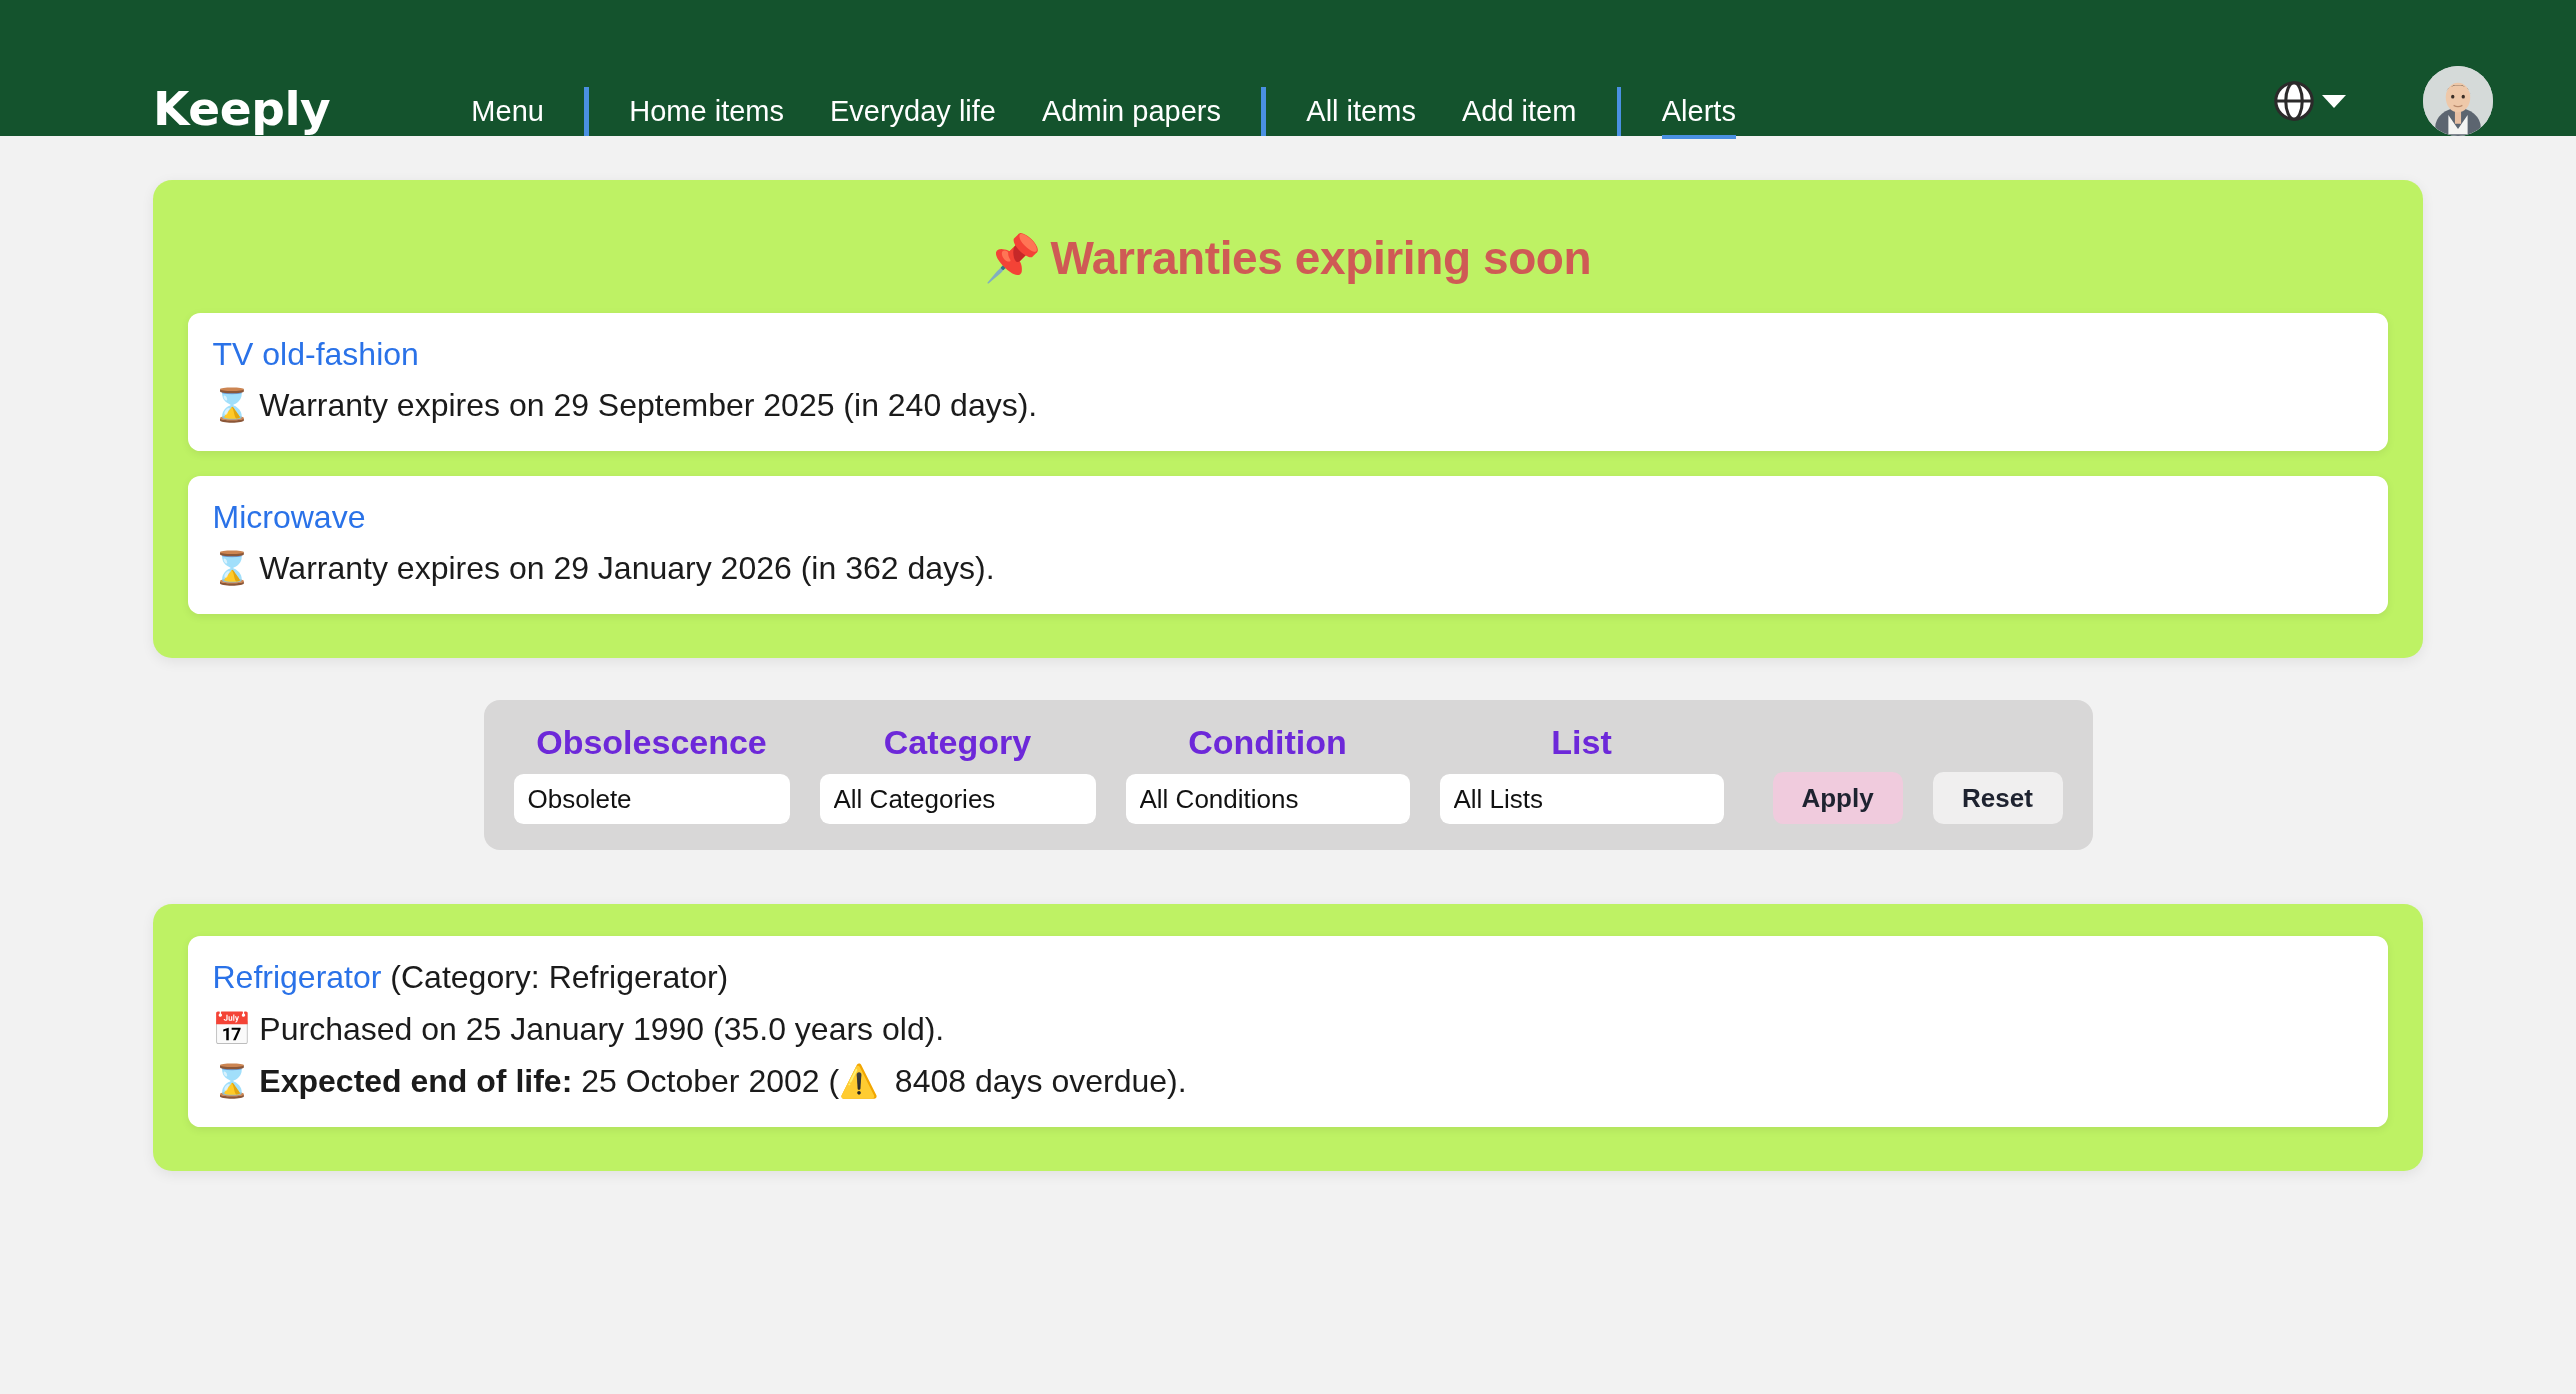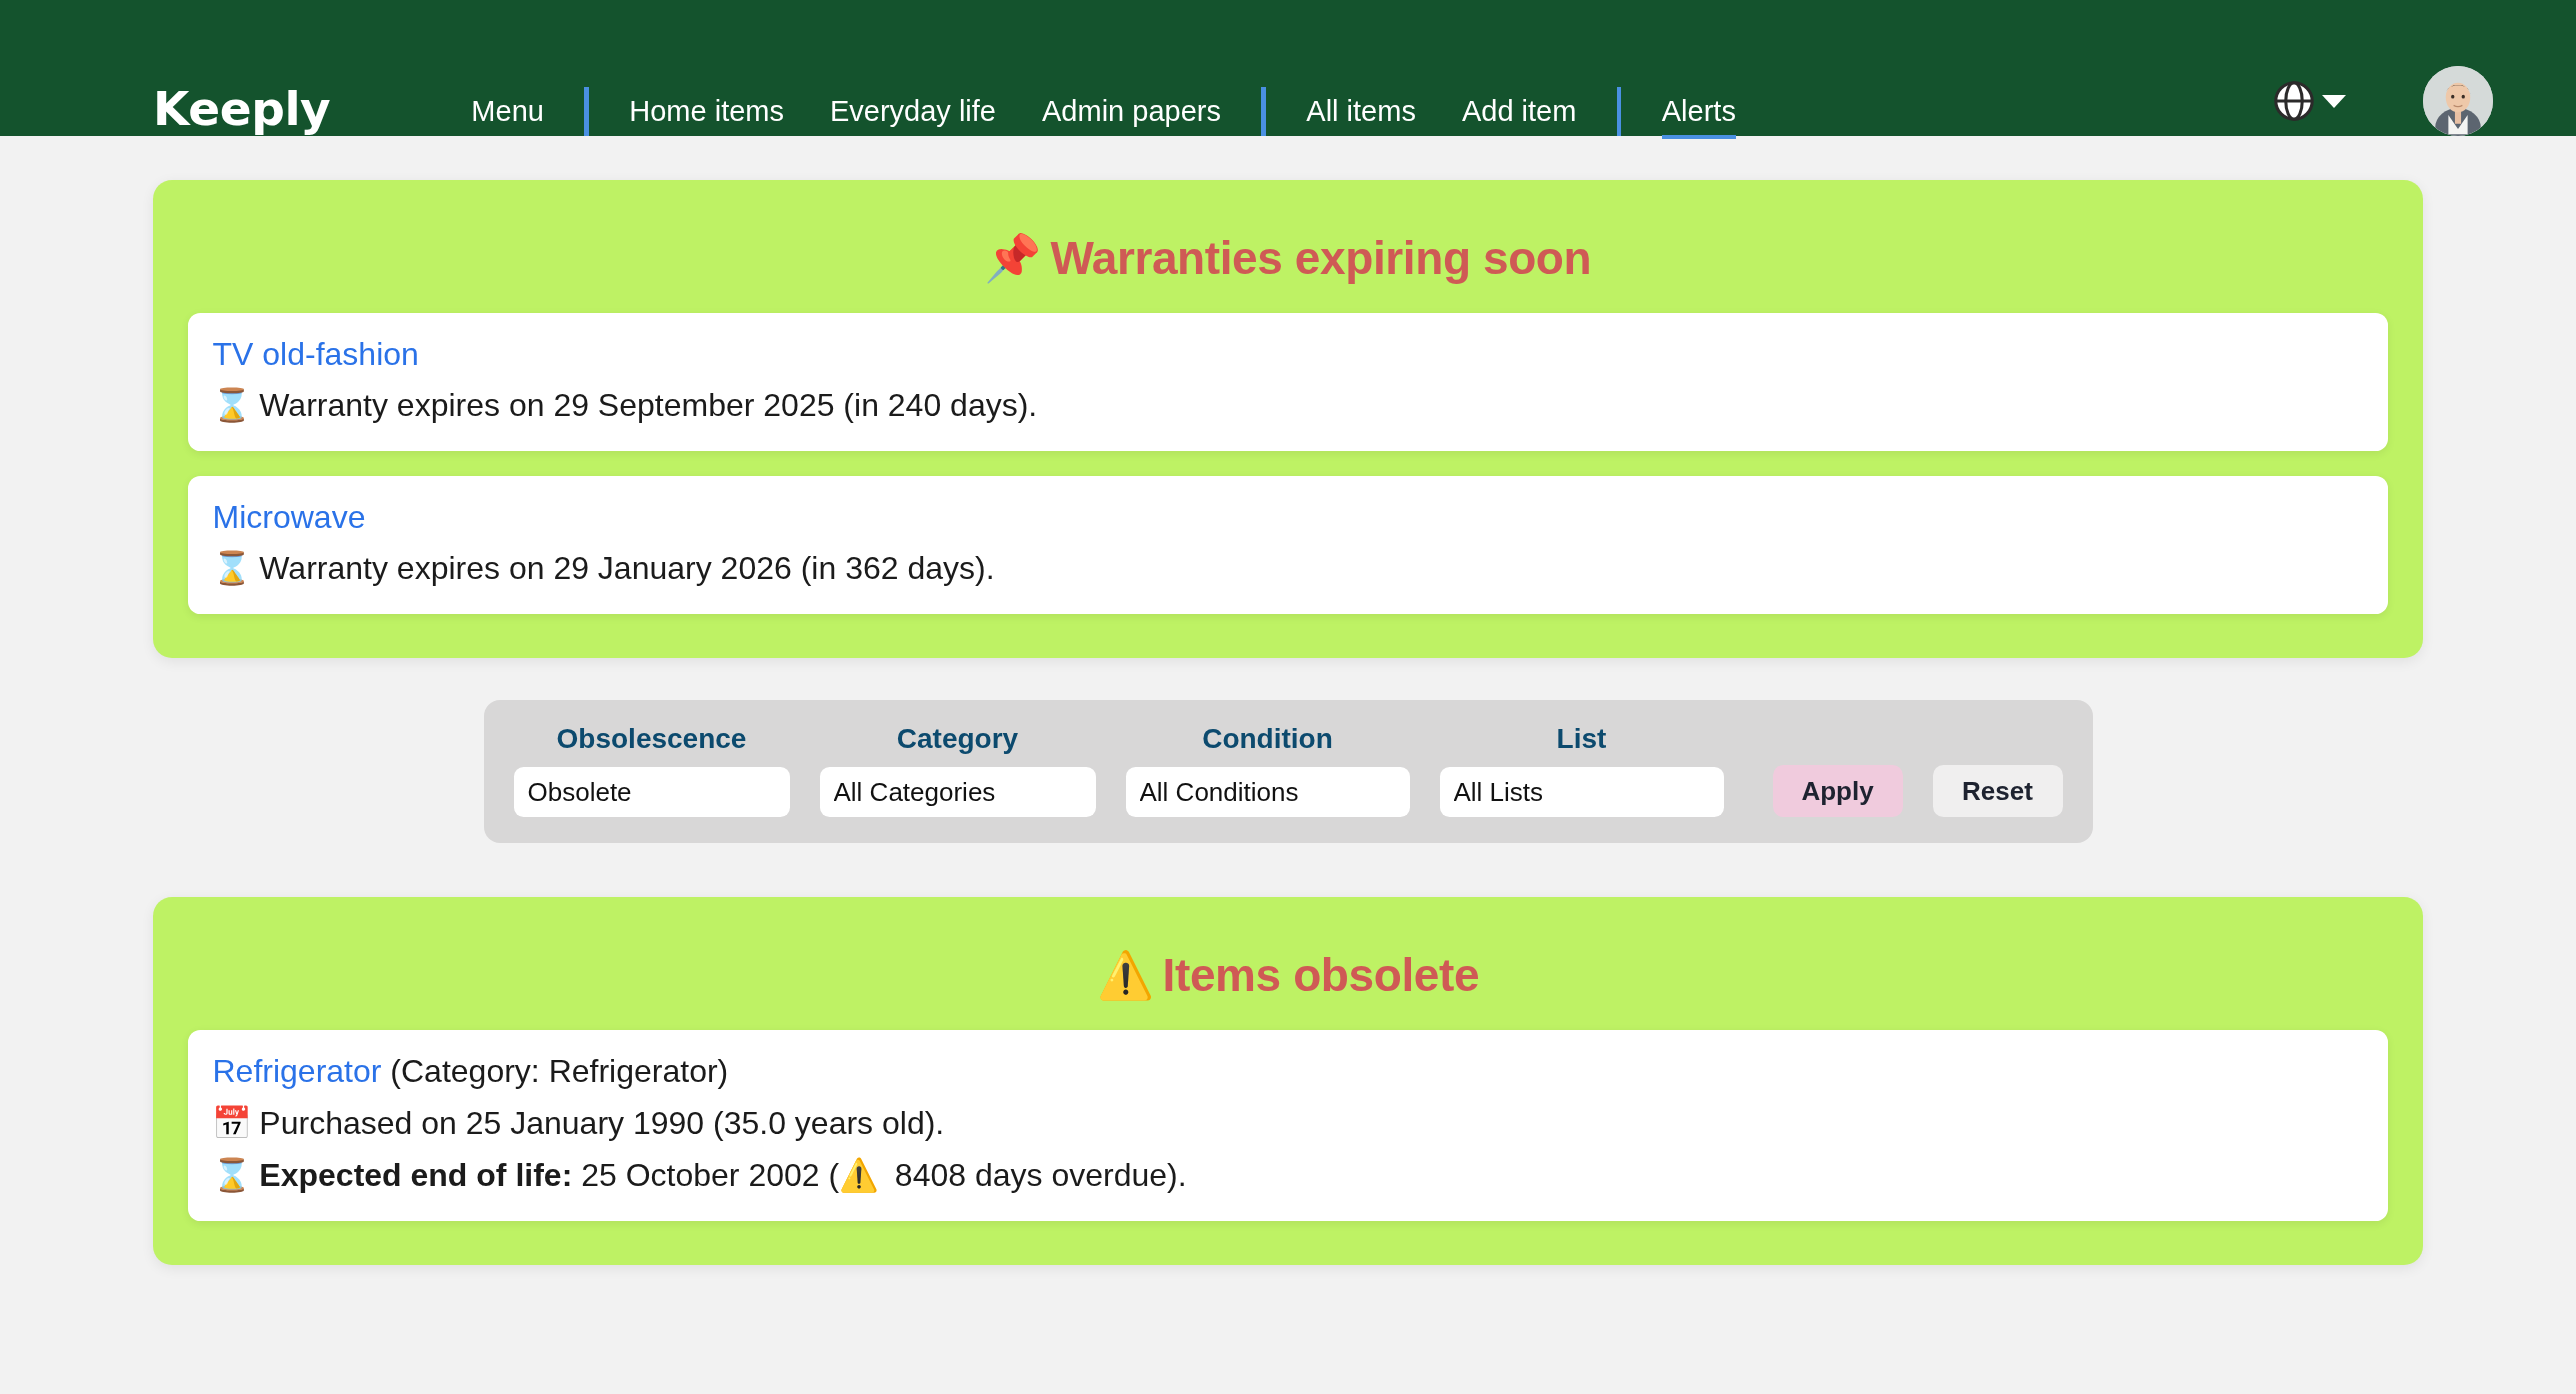--- a/index.html
+++ b/index.html
@@ -179,23 +179,23 @@
     gap: 30px;
   }
 
   .filter-group {
     display: flex;
     flex-direction: column;
     align-items: center;
   }
 
   .filter-label {
-    font-size: 28px;
+    font-size: 34px;
     font-weight: 700;
-    color: #0c4a6e;
+    color: #6d28d9;
     margin-bottom: 12.3px;
   }
 
   .filter-field {
     width: 276px;
     height: 50px;
     background: #ffffff;
     border: none;
     border-radius: 9.6px;
     font-size: 26px;
@@ -325,23 +325,20 @@
         <div class="filter-label">List</div>
         <input class="filter-field wide" type="text" readonly="" value="All Lists" style="">
       </div>
 
       <button class="btn btn-apply btn-gap">Apply</button>
       <button class="btn btn-reset">Reset</button>
     </div>
   </div>
 
   <div class="card obsolete">
-    <div class="card-title">
-      <span class="emoji">⚠️</span><span>Items obsolete</span>
-    </div>
 
     <div class="row">
       <div>
         <a class="item-link">Refrigerator</a><span class="item-cat"> (Category: Refrigerator)</span>
       </div>
 
       <div class="item-line">
         <span class="emoji">📅</span><span>Purchased on 25 January 1990 (35.0 years old).</span>
       </div>
 

